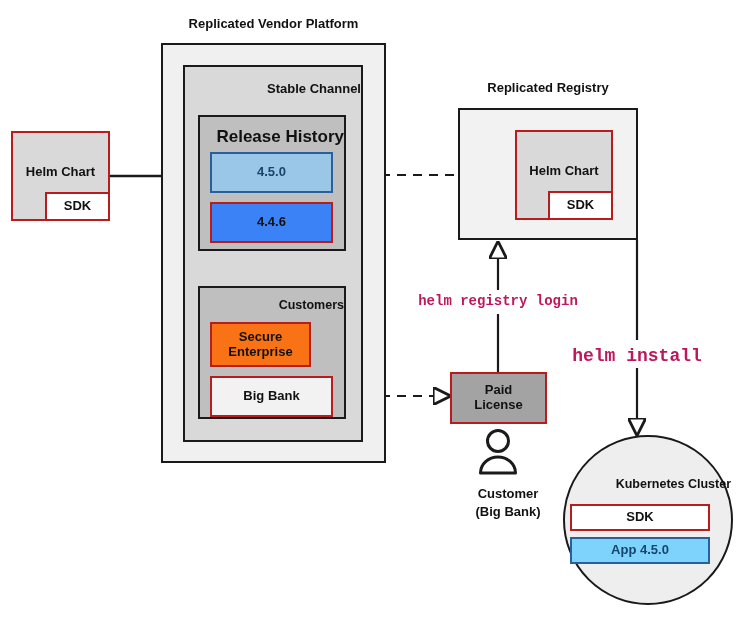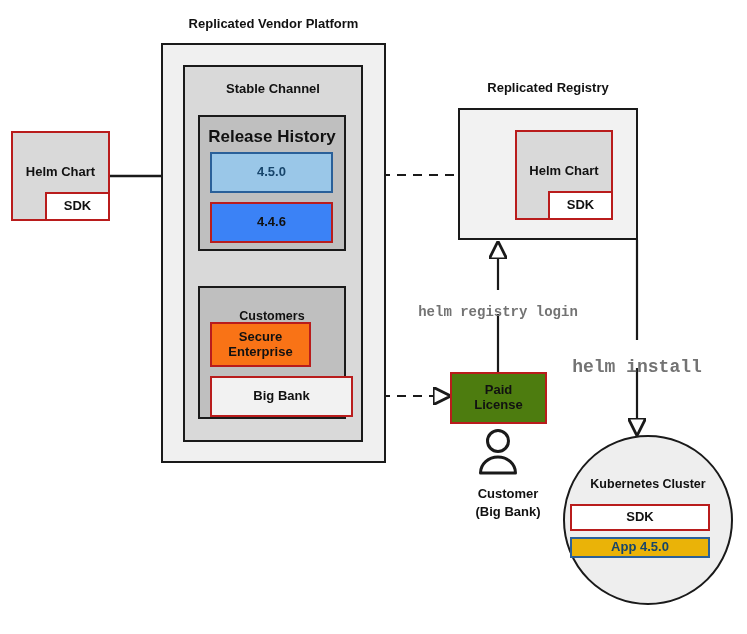--- a/index.html
+++ b/index.html
@@ -31,37 +31,36 @@
     position: absolute;
     font-weight: bold;
     text-align: center;
     color: #111111;
     white-space: pre;
   }
   .grouptitle {
     position: absolute;
     width: 100%;
     left: 0;
-    text-align: center;
+    text-align: right;
     font-weight: bold;
     color: #111111;
   }
   .group {
     position: absolute;
     box-sizing: border-box;
     border: 2px solid #1a1a1a;
   }
   .mono {
     position: absolute;
     font-family: "Liberation Mono", "DejaVu Sans Mono", monospace;
     font-weight: bold;
-    color: #737373;
+    color: #be185d;
     white-space: pre;
     text-align: center;
-    margin-top: 11px;
   }
   .circle {
     position: absolute;
     box-sizing: border-box;
     border: 2px solid #1a1a1a;
     border-radius: 50%;
   }
   svg.wires {
     position: absolute;
     left: 0;
@@ -122,59 +121,59 @@
     <div class="grouptitle" style="top:10px; font-size:17px;">Release History</div>
   </div>
   <div class="node" style="left:210px; top:152px; width:123px; height:41px; background:#9ac7e8; border-color:#2a6099; color:#17456b; font-size:13px;">
     <span>4.5.0</span>
   </div>
   <div class="node" style="left:210px; top:202px; width:123px; height:41px; background:#3b82f6; font-size:13px;">
     <span>4.4.6</span>
   </div>
 
   <div class="group" style="left:198px; top:286px; width:148px; height:133px; background:#bfbfbf;">
-    <div class="grouptitle" style="top:10px; font-size:12.5px;margin-top:11px;">Customers</div>
+    <div class="grouptitle" style="top:10px; font-size:12.5px;">Customers</div>
   </div>
   <div class="node" style="left:210px; top:322px; width:101px; height:45px; background:#f97316; font-size:13px; white-space:pre-line;">
     <span>Secure
 Enterprise</span>
   </div>
-  <div class="node" style="left:210px; top:376px; width:143px; height:41px; background:#f2f2f2; font-size:13px;">
+  <div class="node" style="left:210px; top:376px; width:123px; height:41px; background:#f2f2f2; font-size:13px;">
     <span>Big Bank</span>
   </div>
 
   <div class="caption" style="left:458px; top:80px; width:180px; font-size:13px;">Replicated Registry</div>
 
   <div class="group" style="left:458px; top:108px; width:180px; height:132px; background:#f2f2f2;"></div>
 
   <div class="node" style="left:515px; top:130px; width:98px; height:90px; background:#d9d9d9; font-size:13px; align-items:flex-start; padding-top:32px;">
     <span>Helm Chart</span>
   </div>
   <div class="node" style="left:548px; top:191px; width:65px; height:29px; background:#ffffff; font-size:13px;">
     <span>SDK</span>
   </div>
 
   <div class="mono" style="left:398px; top:293px; width:200px; font-size:14px;">helm registry login</div>
   <div class="mono" style="left:567px; top:346px; width:140px; font-size:18px;">helm install</div>
 
-  <div class="node" style="left:450px; top:372px; width:97px; height:52px; background:#4d7c0f; font-size:13px; white-space:pre-line;">
+  <div class="node" style="left:450px; top:372px; width:97px; height:52px; background:#a3a3a3; font-size:13px; white-space:pre-line;">
     <span>Paid
 License</span>
   </div>
 
   <svg class="person" style="left:473px; top:428px;" width="50" height="50" viewBox="0 0 50 50">
     <circle cx="25" cy="13" r="10.5" fill="#ffffff" stroke="#1a1a1a" stroke-width="3"></circle>
     <path d="M 7.5 45 A 17.5 16 0 0 1 42.5 45 z" fill="#ffffff" stroke="#1a1a1a" stroke-width="3" stroke-linejoin="round"></path>
   </svg>
   <div class="caption" style="left:443px; top:485px; width:130px; font-size:13px; line-height:1.35;">Customer
 (Big Bank)</div>
 
   <div class="circle" style="left:563px; top:435px; width:170px; height:170px; background:#eeeeee;">
     <div class="grouptitle" style="top:40px; font-size:12.5px;">Kubernetes Cluster</div>
   </div>
   <div class="node" style="left:570px; top:504px; width:140px; height:27px; background:#ffffff; font-size:13px;">
     <span>SDK</span>
   </div>
-  <div class="node" style="left:570px; top:537px; width:140px; height:21px; background:#eab308; border-color:#2a6099; color:#17456b; font-size:13px;">
+  <div class="node" style="left:570px; top:537px; width:140px; height:27px; background:#7dd3fc; border-color:#2a6099; color:#17456b; font-size:13px;">
     <span>App 4.5.0</span>
   </div>
 
 </div>
 
 </body></html>

